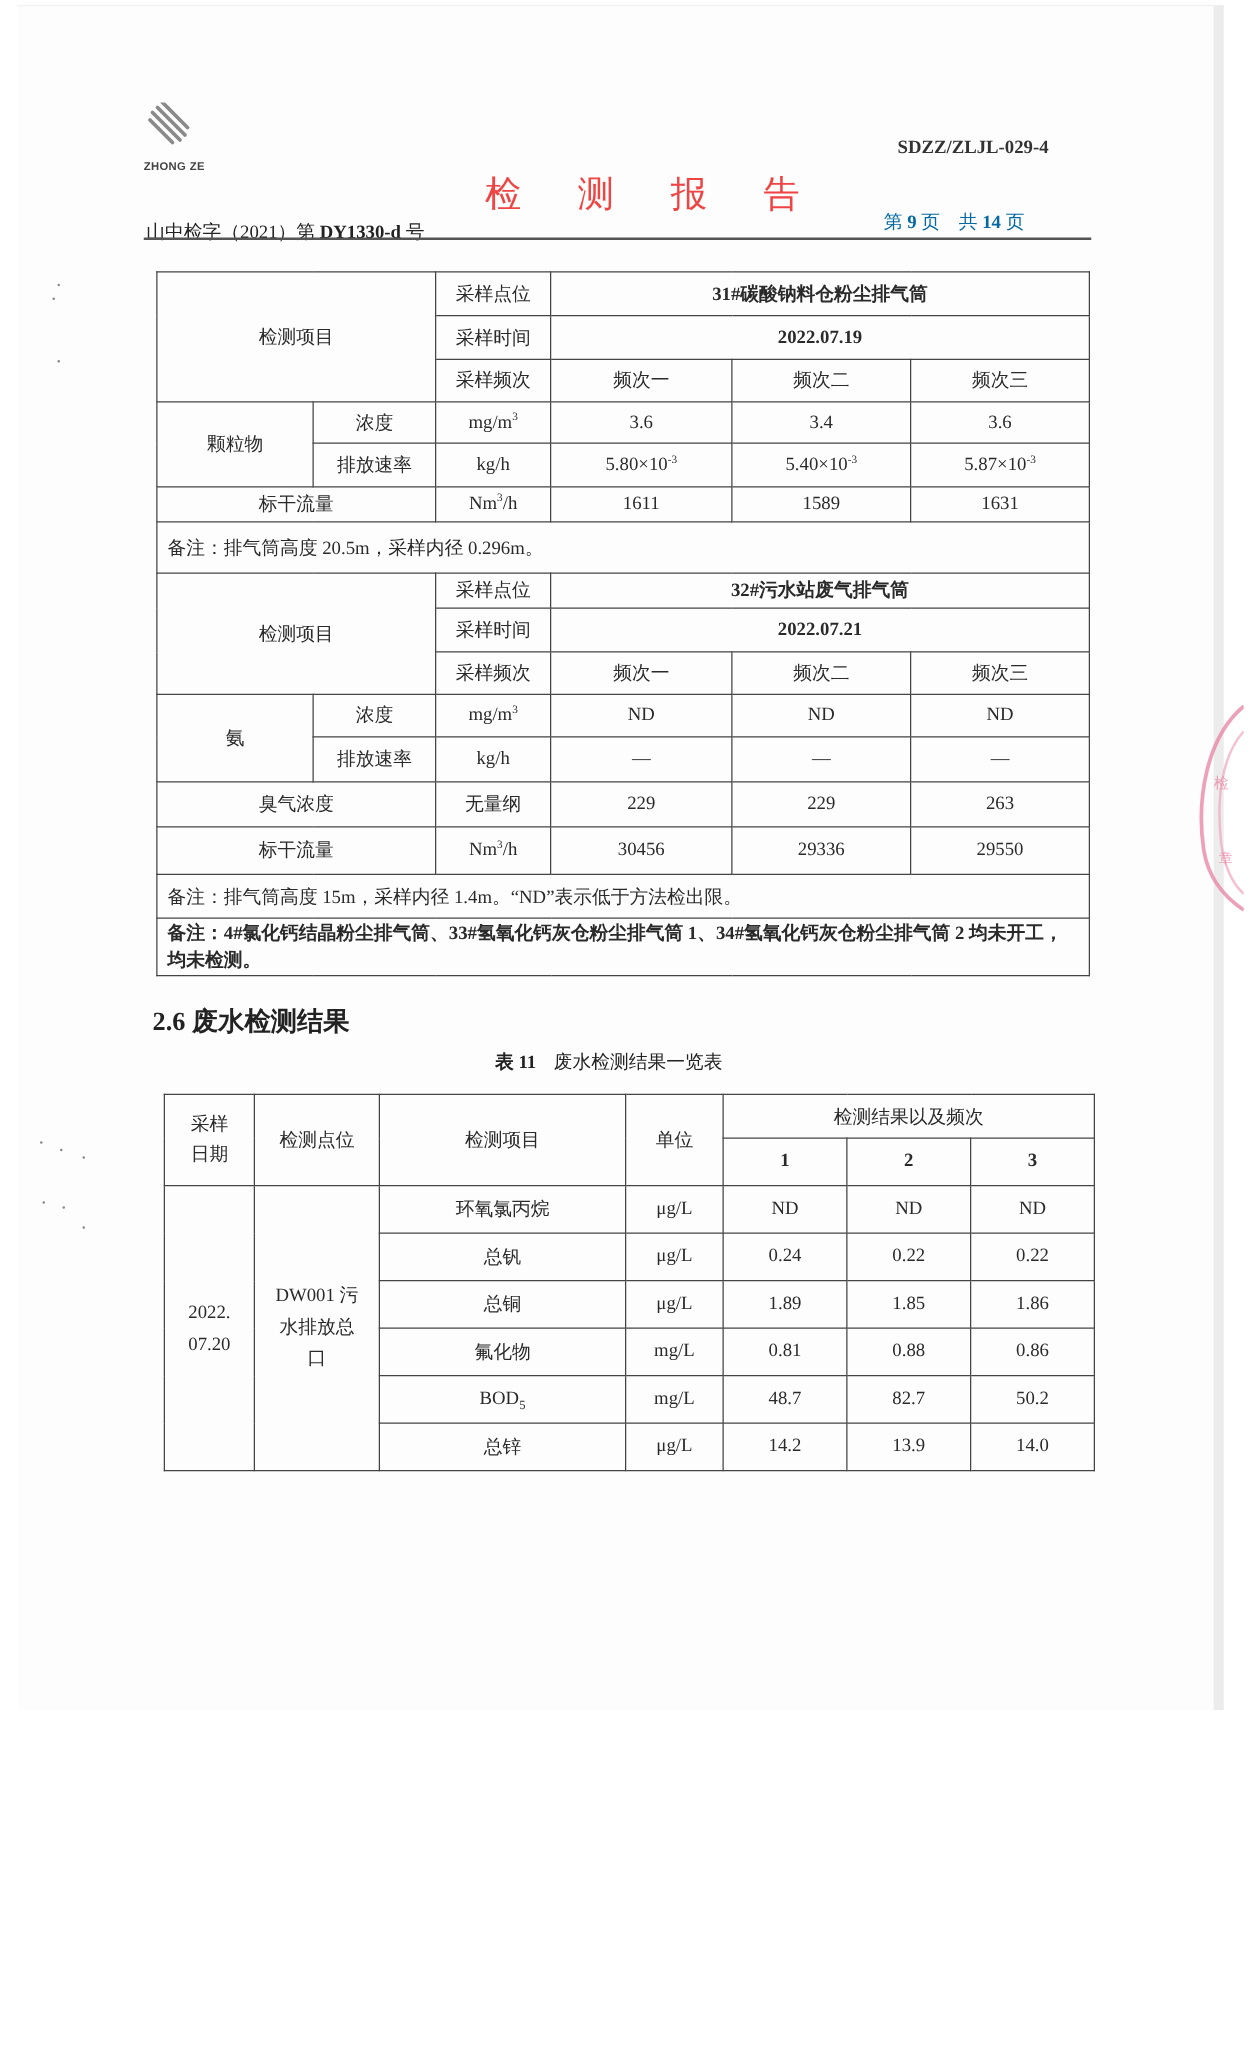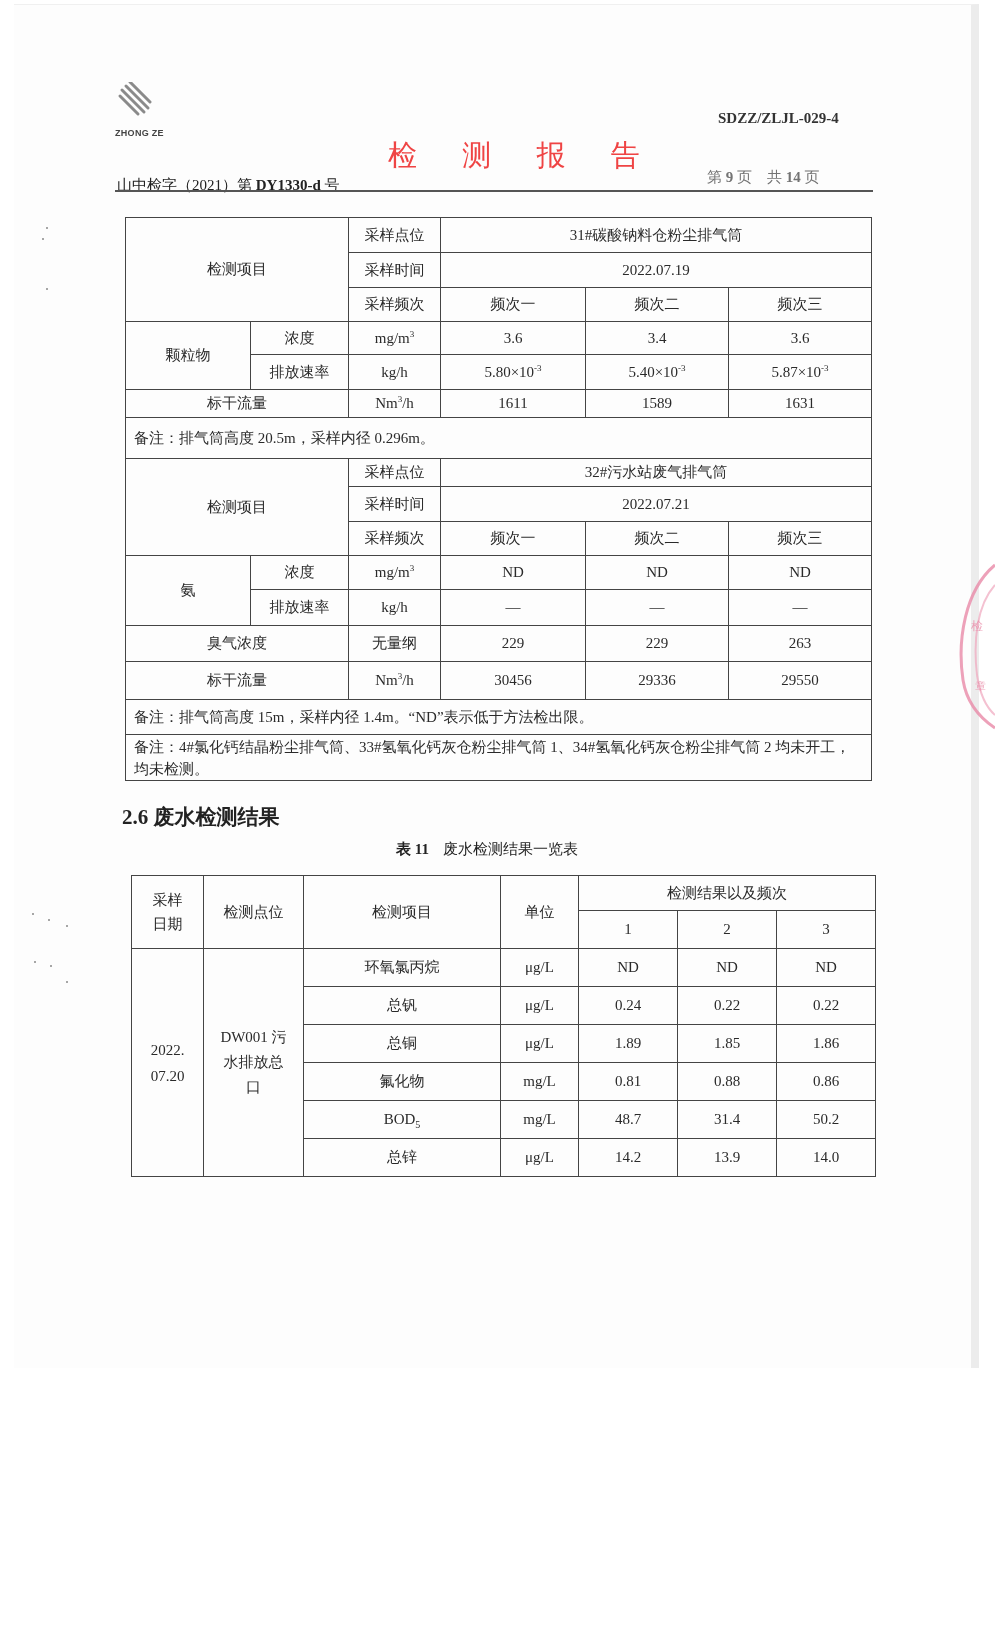--- a/index.html
+++ b/index.html
@@ -8,27 +8,27 @@
   .page { position:absolute; left:14px; top:4px; width:965px; height:1364px; background:#fdfdfd;
           border-right:8px solid #ececec; border-top:1px solid #f0f0f0; box-sizing:border-box; }
   .logo { position:absolute; left:112px; top:82px; width:60px; height:60px; }
   .logo svg { display:block; }
   .logo-text { position:absolute; left:115px; top:128px; font-family:"Liberation Sans","DejaVu Sans",sans-serif;
                font-size:9px; font-weight:bold; color:#444; letter-spacing:0.3px; }
   .docno { position:absolute; left:718px; top:110px; font-size:15px; font-weight:bold; color:#333; }
   .title { position:absolute; left:388px; top:136px; font-size:29px; letter-spacing:19px; color:#ef4444; }
   .reportno { position:absolute; left:117px; top:176px; font-size:15px; color:#222; }
   .reportno b { font-weight:bold;text-align:center; }
-  .pageinfo { position:absolute; left:707px; top:168px; font-size:15px; color:#737373; }
+  .pageinfo { position:absolute; left:707px; top:168px; font-size:15px; color:#0369a1; }
   .hr { position:absolute; left:115px; top:190px; width:758px; height:2px; background:#555; }
 
   table { border-collapse:collapse; position:absolute; table-layout:fixed; }
   td { border:1px solid #444; text-align:center; vertical-align:middle; font-size:15px; color:#2a2a2a; padding:0; }
   td.left { text-align:left; padding-left:8px; }
-  td.bold { font-weight:normal; }
+  td.bold { font-weight:bold; }
   sup { font-size:9px; vertical-align:super; line-height:0; }
   sub { font-size:10px; vertical-align:sub; line-height:0; }
 
   #t1 { left:125px; top:217px; width:746px; }
   #t2 { left:131px; top:875px; width:744px; }
 
   .sec-heading { position:absolute; left:122px; top:803px; font-size:21px; font-weight:bold; color:#222; }
   .caption { position:absolute; left:396px; top:840px; font-size:15px; color:#222; }
   .caption b { font-weight:bold; margin-right:14px; }
 
@@ -156,21 +156,21 @@
     <td colspan="2">标干流量</td>
     <td><span>Nm</span><sup>3</sup><span>/h</span></td>
     <td>30456</td>
     <td>29336</td>
     <td>29550</td>
   </tr>
   <tr style="height:35px">
     <td colspan="6" class="left">备注：排气筒高度 15m，采样内径 1.4m。“ND”表示低于方法检出限。</td>
   </tr>
   <tr style="height:46px">
-    <td colspan="6" class="left" style="line-height:22px; padding-right:6px;">备注：4#氯化钙结晶粉尘排气筒、33#氢氧化钙灰仓粉尘排气筒 1、34#氢氧化钙灰仓粉尘排气筒 2 均未开工，均未检测。</td>
+    <td colspan="6" class="left" style="line-height:22px; padding-right:6px;font-weight:bold;">备注：4#氯化钙结晶粉尘排气筒、33#氢氧化钙灰仓粉尘排气筒 1、34#氢氧化钙灰仓粉尘排气筒 2 均未开工，均未检测。</td>
   </tr>
 </tbody>
   </table>
 
 <div class="sec-heading">2.6 废水检测结果</div>
 <div class="caption">
   <b>表 11</b><span>废水检测结果一览表</span>
 </div>
 
 <table id="t2">
@@ -233,21 +233,21 @@
     <td>氟化物</td>
     <td>mg/L</td>
     <td>0.81</td>
     <td>0.88</td>
     <td>0.86</td>
   </tr>
   <tr style="height:38px">
     <td><span>BOD</span><sub>5</sub></td>
     <td>mg/L</td>
     <td>48.7</td>
-    <td>31.4</td>
+    <td>82.7</td>
     <td>50.2</td>
   </tr>
   <tr style="height:38px">
     <td>总锌</td>
     <td>μg/L</td>
     <td>14.2</td>
     <td>13.9</td>
     <td>14.0</td>
   </tr>
 </tbody>

